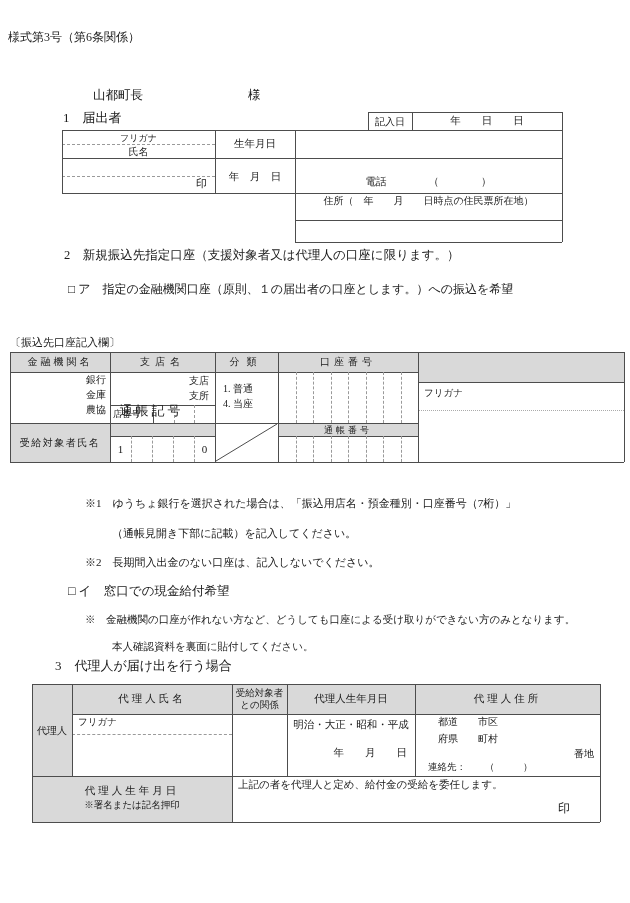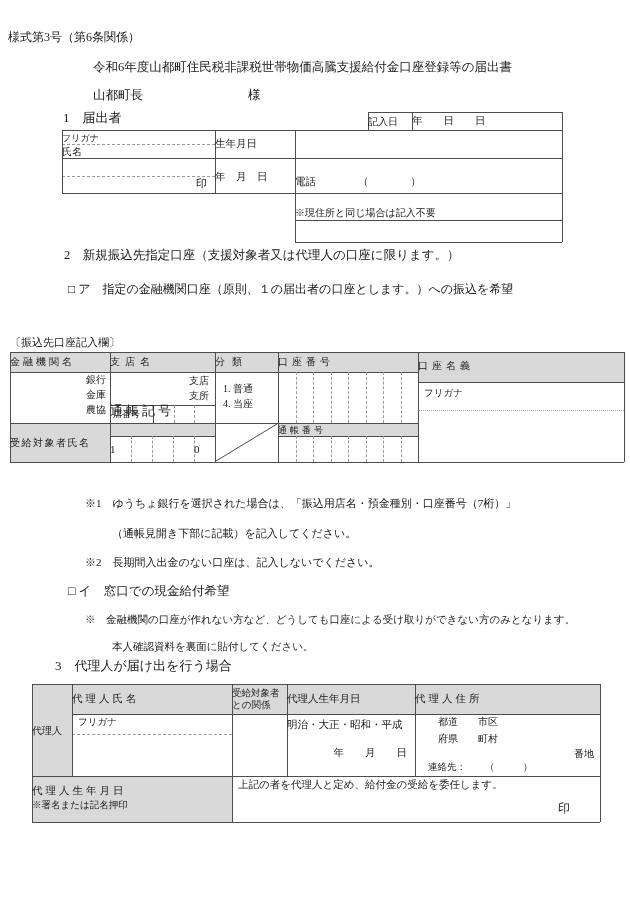--- a/index.html
+++ b/index.html
@@ -1,37 +1,36 @@
 <!DOCTYPE html>
 <html><head>
 <meta charset="utf-8">
 <style>
   html,body{margin:0;padding:0;background:#fff;}
   .page{position:relative;width:630px;height:903px;background:#ffffff;overflow:hidden;
         font-family:"Liberation Serif","DejaVu Serif",serif;color:#1a1a1a;}
   .t{position:absolute;white-space:nowrap;line-height:1.15;}
-  .c{text-align:left;}
+  .c{text-align:center;}
   .r{text-align:right;}
   .vl{position:absolute;width:0;border-left:1px solid #4d4d4d;}
   .hl{position:absolute;height:0;border-top:1px solid #4d4d4d;}
   .dashv{border-left:1px dashed #9a9a9a !important;}
   .dashh{border-top:1px dashed #9a9a9a !important;}
   .doth{border-top:1px dotted #ababab !important;}
   .fill{position:absolute;background:#d9d9d9;}
   .box{position:absolute;border:1px solid #4d4d4d;box-sizing:border-box;}
   .abs{position:absolute;}
   .ul{border-bottom:1px solid #1a1a1a;padding-bottom:1px;}
 </style>
 </head>
 <body>
 
 <div class="page">
 
   <div class="t" style="left:8px;top:31px;font-size:12px">様式第3号（第6条関係）</div>
-  <div class="t" style="left:93px;top:60px;font-size:12.5px">令和6年度山都町住民税非課税世帯物価高騰支援給付金口座登録等の届出書</div>
   <div class="t" style="left:93px;top:88px;font-size:12.5px">山都町長</div>
   <div class="t" style="left:248px;top:88px;font-size:12.5px">様</div>
   <div class="t" style="left:63px;top:111px;font-size:13px">1　届出者</div>
 
   <div class="box" style="left:368px;top:112px;width:195px;height:19px"></div>
   <div class="vl" style="left:412px;top:112px;height:19px"></div>
   <div class="t c" style="left:368px;top:116px;width:44px;font-size:10px">記入日</div>
   <div class="t c" style="left:412px;top:115px;width:150px;font-size:10.5px">年　　日　　日</div>
 
   <div class="hl" style="left:62px;top:130px;width:500px"></div>
@@ -45,21 +44,21 @@
   <div class="vl" style="left:215px;top:130px;height:63px"></div>
   <div class="vl" style="left:295px;top:130px;height:112px"></div>
   <div class="vl" style="left:562px;top:130px;height:112px"></div>
 
   <div class="t c" style="left:62px;top:133px;width:153px;font-size:9px">フリガナ</div>
   <div class="t c" style="left:62px;top:146px;width:153px;font-size:10px">氏名</div>
   <div class="t r" style="left:62px;top:177px;width:145px;font-size:11px">印</div>
   <div class="t c" style="left:215px;top:138px;width:80px;font-size:10.5px">生年月日</div>
   <div class="t c" style="left:215px;top:171px;width:80px;font-size:10.5px">年　月　日</div>
   <div class="t c" style="left:295px;top:176px;width:267px;font-size:10.5px">電話　　　　（　　　　）</div>
-  <div class="t c" style="left:295px;top:207px;width:267px;font-size:10px">※現住所と同じ場合は記入不要</div>
+  <div class="t c" style="left:295px;top:195px;width:267px;font-size:10px">住所（　年　　月　　日時点の住民票所在地）</div>
 
   <div class="t" style="left:64px;top:248px;font-size:12.5px">2　新規振込先指定口座（支援対象者又は代理人の口座に限ります。）</div>
   <div class="t" style="left:68px;top:283px;font-size:12px">
     <span>□</span><span style="margin-left:3px">ア　指定の金融機関口座（原則、１の届出者の口座とします。）への振込を希望</span>
   </div>
   <div class="t" style="left:10px;top:336px;font-size:11px">〔振込先口座記入欄〕</div>
 
   <div class="fill" style="left:10px;top:352px;width:408px;height:20px"></div>
   <div class="fill" style="left:418px;top:352px;width:206px;height:30px"></div>
   <div class="fill" style="left:10px;top:423px;width:100px;height:39px"></div>
@@ -107,21 +106,20 @@
   <div class="vl dashv" style="left:401px;top:436px;height:26px"></div>
 
   <svg class="abs" style="left:215px;top:423px" width="63" height="39">
       <line x1="1" y1="38" x2="62" y2="1" stroke="#4d4d4d" stroke-width="1"></line>
     </svg>
 
   <div class="t c" style="left:10px;top:356px;width:100px;font-size:10px;letter-spacing:3px">金融機関名</div>
   <div class="t c" style="left:110px;top:356px;width:105px;font-size:10px;letter-spacing:5px">支店名</div>
   <div class="t c" style="left:215px;top:356px;width:63px;font-size:10px;letter-spacing:7px">分類</div>
   <div class="t c" style="left:278px;top:356px;width:140px;font-size:10px;letter-spacing:4px">口座番号</div>
-  <div class="t c" style="left:418px;top:360px;width:206px;font-size:10px;letter-spacing:4px">口座名義</div>
   <div class="t r" style="left:10px;top:374px;width:96px;font-size:10px">銀行</div>
   <div class="t r" style="left:10px;top:389px;width:96px;font-size:10px">金庫</div>
   <div class="t r" style="left:10px;top:404px;width:96px;font-size:10px">農協</div>
   <div class="t r" style="left:110px;top:375px;width:99px;font-size:10px">支店</div>
   <div class="t r" style="left:110px;top:390px;width:99px;font-size:10px">支所</div>
   <div class="t" style="left:113px;top:409px;font-size:9px">店番号</div>
   <div class="t" style="left:223px;top:383px;font-size:10px">1. 普通</div>
   <div class="t" style="left:223px;top:398px;font-size:10px">4. 当座</div>
   <div class="t" style="left:424px;top:388px;font-size:9.5px">フリガナ</div>
   <div class="t c" style="left:10px;top:437px;width:100px;font-size:10px;letter-spacing:1.5px">受給対象者氏名</div>

